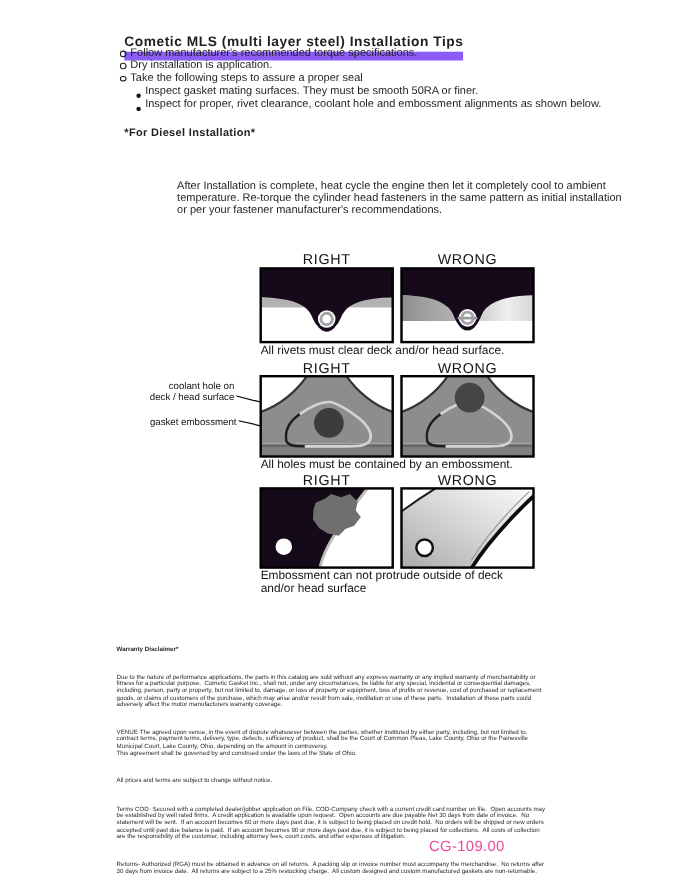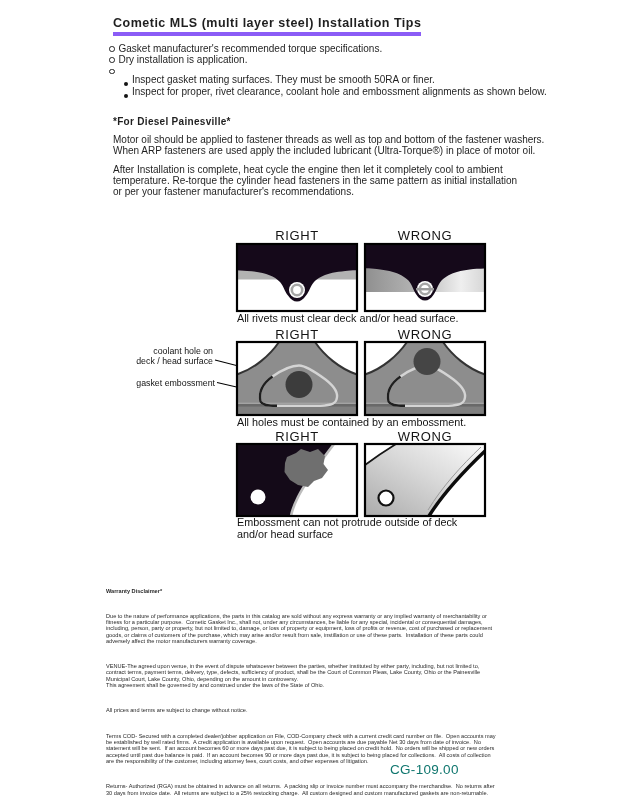--- a/index.html
+++ b/index.html
@@ -1,88 +1,87 @@
 <!DOCTYPE html>
 <html><head>
 <meta charset="utf-8">
 <style>
   html,body { margin:0; padding:0; background:#ffffff; }
   .page {
     position:relative; width:618px; height:800px; background:#ffffff;
     font-family:"Liberation Sans", sans-serif; color:#1f1f1f; overflow:hidden;
   }
   .title {
-    position:absolute; left:113px; top:16px;
+    position:absolute; left:113px; top:31px;
     font-size:12.5px; font-weight:bold; letter-spacing:0.5px;
-    border-bottom:4px solid #8b5cf6; padding-bottom:2px; display:inline-block;
+    border-bottom:8px solid #8b5cf6; padding-bottom:2px; display:inline-block;
   }
   .bullets { position:absolute; left:109px; top:43px; font-size:10px; }
   .bullet-row { display:flex; align-items:flex-start; line-height:11.4px; }
   .bullet-row.sub { margin-left:15px; line-height:12px;align-items:flex-end; }
   .marker-open {
     flex:none; width:3.5px; height:3.5px; border:1px solid #232323;
     border-radius:50%; margin:3px 4px 0 0;
   }
   .marker-filled {
     flex:none; width:4px; height:4px; background:#141414;
     border-radius:50%; margin:3.8px 4px 0 0;
   }
   .diesel-heading { position:absolute; left:113px; top:116px; font-size:10px; font-weight:bold; letter-spacing:0.3px; }
   .body-para { position:absolute; left:113px; font-size:10px; line-height:11px; white-space:pre; }
   #para1 { top:134px; }
-  #para2 { top:163.5px; }
+  #para2 { top:163.5px;margin-left:48px; }
   #note  { top:205px; }
 
   .diagrams { position:absolute; left:110px; top:229px; }
   .diagrams text { font-family:"Liberation Sans", sans-serif; fill:#141414; }
   .dlabel   { font-size:13px; letter-spacing:0.6px; }
   .dcaption { font-size:10.8px; }
   .dside    { font-size:8.8px; }
 
   .disclaimer {
     position:absolute; left:106px; top:575px;
     font-size:5.6px; line-height:6.35px; white-space:pre; color:#2a2a2a;
   }
   .disclaimer .dz-head { font-weight:bold; margin:0 0 5.8px 0; }
   .disclaimer p { margin:0 0 6.2px 0; }
 
-  .page-number { position:absolute; left:390px; top:762px; font-size:13.5px; letter-spacing:0.3px; color:#0f766e; }
+  .page-number { position:absolute; left:390px; top:762px; font-size:13.5px; letter-spacing:0.3px; color:#ec4899; }
 </style>
 </head>
 <body>
 
 <div class="page">
 
   <div class="title">Cometic MLS (multi layer steel) Installation Tips</div>
 
   <div class="bullets">
     <div class="bullet-row">
       <span class="marker-open"></span>
-      <span>Gasket manufacturer's recommended torque specifications.</span>
+      <span>Follow manufacturer's recommended torque specifications.</span>
     </div>
     <div class="bullet-row">
       <span class="marker-open"></span>
       <span>Dry installation is application.</span>
     </div>
     <div class="bullet-row">
       <span class="marker-open"></span>
+      <span>Take the following steps to assure a proper seal</span>
     </div>
     <div class="bullet-row sub">
       <span class="marker-filled"></span>
       <span>Inspect gasket mating surfaces.  They must be smooth 50RA or finer.</span>
     </div>
     <div class="bullet-row sub">
       <span class="marker-filled"></span>
       <span>Inspect for proper, rivet clearance, coolant hole and embossment alignments as shown below.</span>
     </div>
   </div>
 
-  <div class="diesel-heading">*For Diesel Painesville*</div>
-  <div class="body-para" id="para1">Motor oil should be applied to fastener threads as well as top and bottom of the fastener washers.
-When ARP fasteners are used apply the included lubricant (Ultra-Torque®) in place of motor oil.</div>
+  <div class="diesel-heading">*For Diesel Installation*</div>
   <div class="body-para" id="para2">After Installation is complete, heat cycle the engine then let it completely cool to ambient
 temperature. Re-torque the cylinder head fasteners in the same pattern as initial installation
 or per your fastener manufacturer's recommendations.</div>
 
   <svg class="diagrams" width="430" height="316" viewBox="0 0 430 316" xmlns="http://www.w3.org/2000/svg">
     <defs>
       <linearGradient id="gradDeck" x1="0" y1="0" x2="1" y2="0">
         <stop offset="0" stop-color="#8f8f8f"></stop>
           <stop offset="0.45" stop-color="#b7b7b7"></stop>
         <stop offset="0.8" stop-color="#efefef"></stop>

